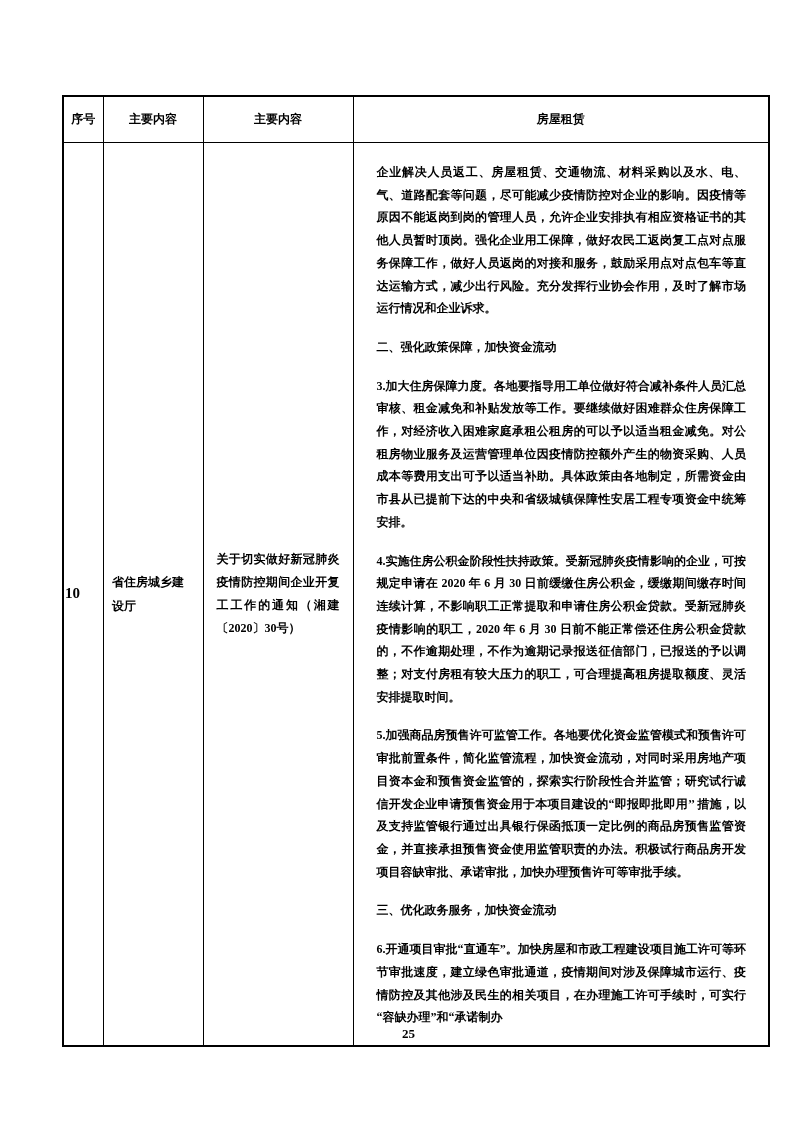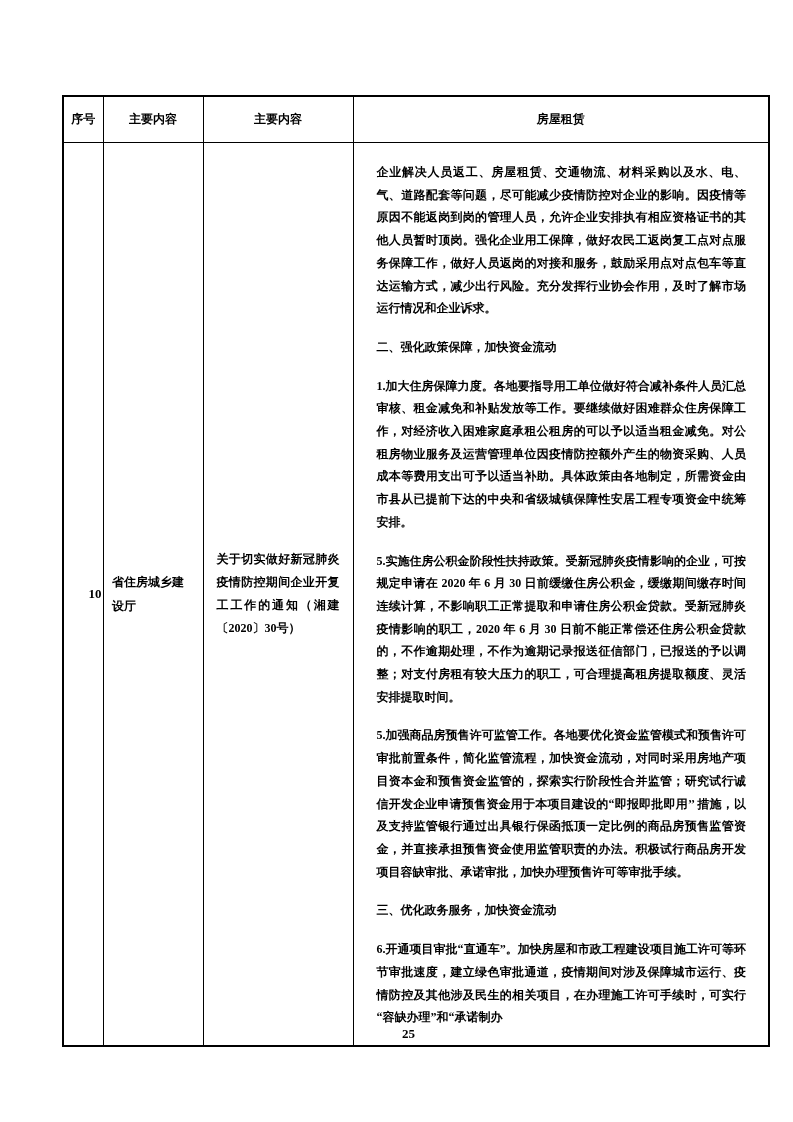--- a/index.html
+++ b/index.html
@@ -26,22 +26,22 @@
     vertical-align: middle;
   }
   .doc-table thead th {
     height: 45px;
     text-align: center;
     padding: 0;
     line-height: 19px;
   }
   th.col-seq-h { padding: 0 11px; }
   td.cell-seq {
-    text-align: right;
-    font-size: 13px;
+    text-align: left;
+    font-size: 15px;
   }
   td.cell-agency { text-align: center; }
   .agency-inner {
     width: 82px;
     margin: 0 auto;
     line-height: 24px;
     text-align: left;
   }
   td.cell-title { padding: 0 13px; }
   .title-inner {
@@ -91,22 +91,22 @@
       <td class="cell-seq">10</td>
       <td class="cell-agency">
         <div class="agency-inner">省住房城乡建设厅</div>
       </td>
       <td class="cell-title">
         <div class="title-inner">关于切实做好新冠肺炎疫情防控期间企业开复工工作的通知（湘建〔2020〕30号）</div>
       </td>
       <td class="cell-content">
         <p>企业解决人员返工、房屋租赁、交通物流、材料采购以及水、电、气、道路配套等问题，尽可能减少疫情防控对企业的影响。因疫情等原因不能返岗到岗的管理人员，允许企业安排执有相应资格证书的其他人员暂时顶岗。强化企业用工保障，做好农民工返岗复工点对点服务保障工作，做好人员返岗的对接和服务，鼓励采用点对点包车等直达运输方式，减少出行风险。充分发挥行业协会作用，及时了解市场运行情况和企业诉求。</p>
         <p>二、强化政策保障，加快资金流动</p>
-        <p>1.加大住房保障力度。各地要指导用工单位做好符合减补条件人员汇总审核、租金减免和补贴发放等工作。要继续做好困难群众住房保障工作，对经济收入困难家庭承租公租房的可以予以适当租金减免。对公租房物业服务及运营管理单位因疫情防控额外产生的物资采购、人员成本等费用支出可予以适当补助。具体政策由各地制定，所需资金由市县从已提前下达的中央和省级城镇保障性安居工程专项资金中统筹安排。</p>
-        <p>5.实施住房公积金阶段性扶持政策。受新冠肺炎疫情影响的企业，可按规定申请在 2020 年 6 月 30 日前缓缴住房公积金，缓缴期间缴存时间连续计算，不影响职工正常提取和申请住房公积金贷款。受新冠肺炎疫情影响的职工，2020 年 6 月 30 日前不能正常偿还住房公积金贷款的，不作逾期处理，不作为逾期记录报送征信部门，已报送的予以调整；对支付房租有较大压力的职工，可合理提高租房提取额度、灵活安排提取时间。</p>
+        <p>3.加大住房保障力度。各地要指导用工单位做好符合减补条件人员汇总审核、租金减免和补贴发放等工作。要继续做好困难群众住房保障工作，对经济收入困难家庭承租公租房的可以予以适当租金减免。对公租房物业服务及运营管理单位因疫情防控额外产生的物资采购、人员成本等费用支出可予以适当补助。具体政策由各地制定，所需资金由市县从已提前下达的中央和省级城镇保障性安居工程专项资金中统筹安排。</p>
+        <p>4.实施住房公积金阶段性扶持政策。受新冠肺炎疫情影响的企业，可按规定申请在 2020 年 6 月 30 日前缓缴住房公积金，缓缴期间缴存时间连续计算，不影响职工正常提取和申请住房公积金贷款。受新冠肺炎疫情影响的职工，2020 年 6 月 30 日前不能正常偿还住房公积金贷款的，不作逾期处理，不作为逾期记录报送征信部门，已报送的予以调整；对支付房租有较大压力的职工，可合理提高租房提取额度、灵活安排提取时间。</p>
         <p>5.加强商品房预售许可监管工作。各地要优化资金监管模式和预售许可审批前置条件，简化监管流程，加快资金流动，对同时采用房地产项目资本金和预售资金监管的，探索实行阶段性合并监管；研究试行诚信开发企业申请预售资金用于本项目建设的“即报即批即用’’ 措施，以及支持监管银行通过出具银行保函抵顶一定比例的商品房预售监管资金，并直接承担预售资金使用监管职责的办法。积极试行商品房开发项目容缺审批、承诺审批，加快办理预售许可等审批手续。</p>
         <p>三、优化政务服务，加快资金流动</p>
         <p>6.开通项目审批“直通车”。加快房屋和市政工程建设项目施工许可等环节审批速度，建立绿色审批通道，疫情期间对涉及保障城市运行、疫情防控及其他涉及民生的相关项目，在办理施工许可手续时，可实行“容缺办理”和“承诺制办</p>
       </td>
     </tr>
   </tbody>
 </table>
 
 <div class="page-number">25</div>
 

